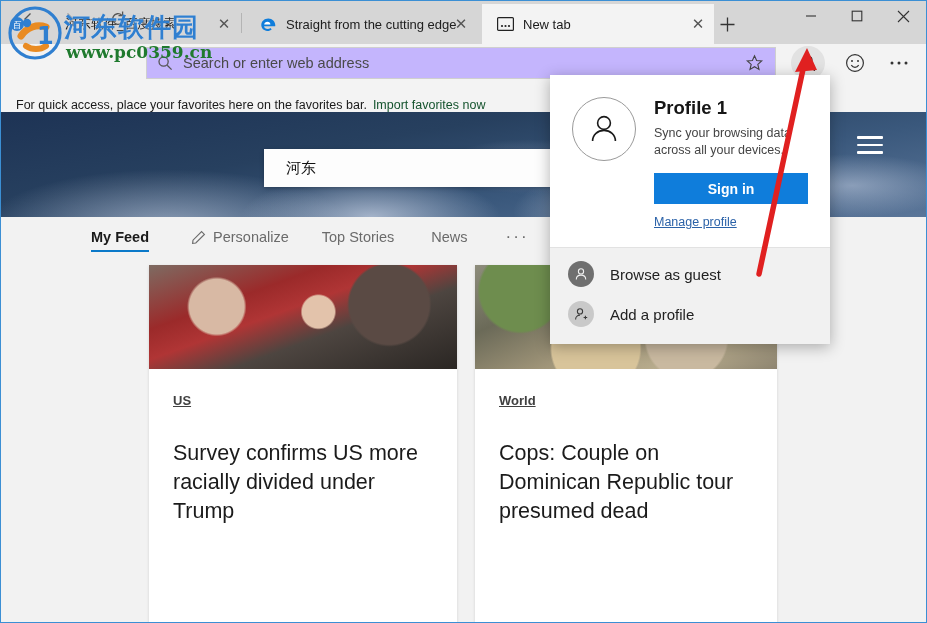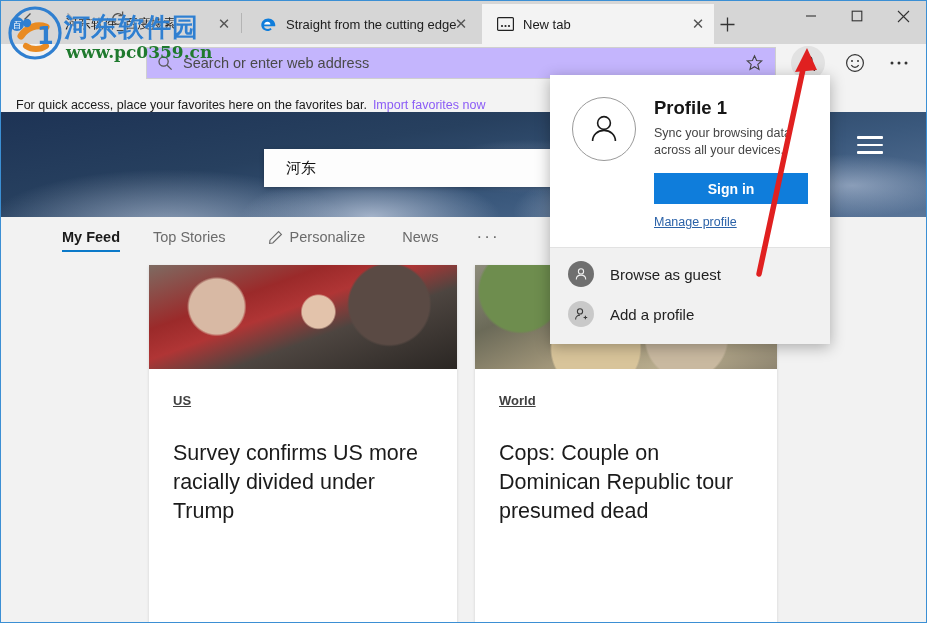--- a/index.html
+++ b/index.html
@@ -51,21 +51,21 @@
   .tb-icon{position:absolute;top:50px;width:26px;height:26px;display:flex;align-items:center;justify-content:center;color:#333;}
   #tb-profile{left:795px;}
   #tb-profile .ring{position:absolute;left:-4px;top:-4px;width:34px;height:34px;border-radius:50%;background:#e2e2e2;}
   #tb-profile svg{position:relative;}
   #tb-smiley{left:842px;}
   #tb-more{left:886px;}
 
   
   .favbar{position:absolute;left:0;top:82px;width:927px;height:30px;background:#f3f3f3;display:flex;align-items:flex-end;}
   .favbar-text{font-size:12.5px;color:#1a1a1a;margin-left:16px;}
-  .favbar-link{font-size:12.5px;color:#8b5cf6;margin-left:6px;}
+  .favbar-link{font-size:12.5px;color:#14532d;margin-left:6px;}
 
   
   .page{position:absolute;left:1px;top:112px;width:925px;height:510px;background:#f2f2f2;overflow:hidden;}
 
   
   .hero{position:absolute;left:0;top:0;width:925px;height:105px;overflow:hidden;
     background:
       radial-gradient(ellipse 220px 70px at 72% 95%, rgba(215,222,235,.85), rgba(215,222,235,0) 70%),
       radial-gradient(ellipse 180px 60px at 40% 100%, rgba(200,210,228,.75), rgba(200,210,228,0) 72%),
       radial-gradient(ellipse 150px 45px at 92% 70%, rgba(190,202,222,.55), rgba(190,202,222,0) 70%),
@@ -271,33 +271,33 @@
         </div>
       </div>
       <div class="hamburger">
         <span></span>
           <span></span>
           <span></span>
       </div>
     </div>
 
     <div class="feedtabs">
-      <div class="feedtab active" style="margin-left:61px;">
+      <div class="feedtab active" style="margin-left:90px;">
         <span>My Feed</span>
-      </div>
-      <div class="feedtab" style="margin-left:33px;">
-        <span>Top Stories</span>
       </div>
       <div class="feedtab" style="margin-left:42px;">
         <span class="pencil">
           <svg width="15" height="15" viewBox="0 0 15 15">
               <path d="M10.6 1.6l2.8 2.8L4.8 13 1.6 13.4 2 10.2z" fill="none" stroke="#6b6b6b" stroke-width="1.15"></path>
             </svg>
         </span>
         <span>Personalize</span>
+      </div>
+      <div class="feedtab" style="margin-left:33px;">
+        <span>Top Stories</span>
       </div>
       <div class="feedtab" style="margin-left:37px;">
         <span>News</span>
       </div>
       <div class="feedtab" style="margin-left:38px;">
         <span class="feed-ellipsis">···</span>
       </div>
     </div>
 
     <div class="cards">

